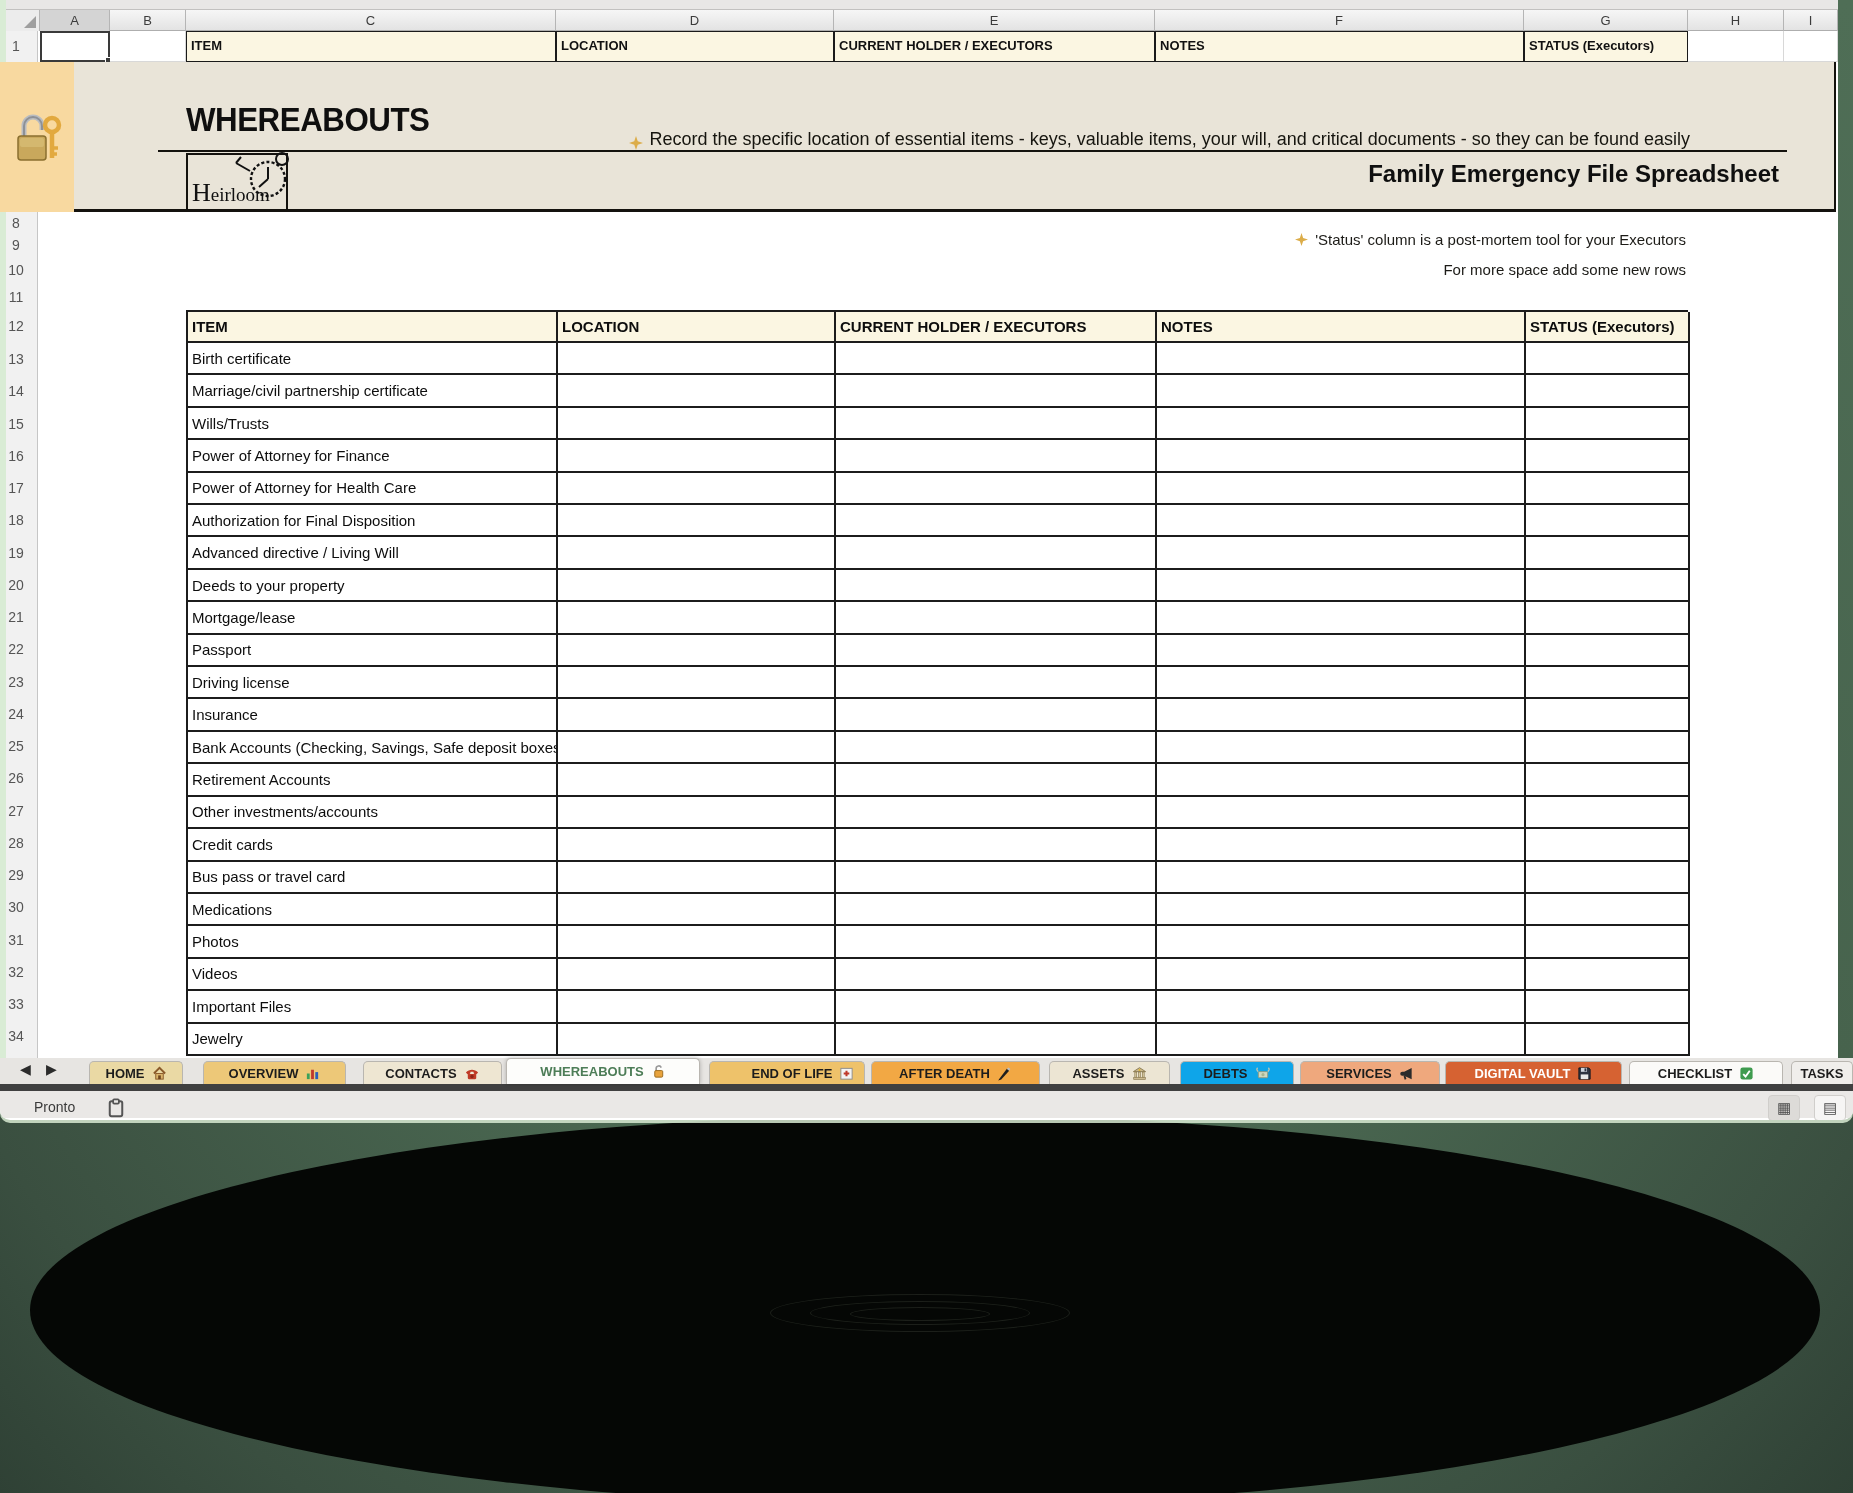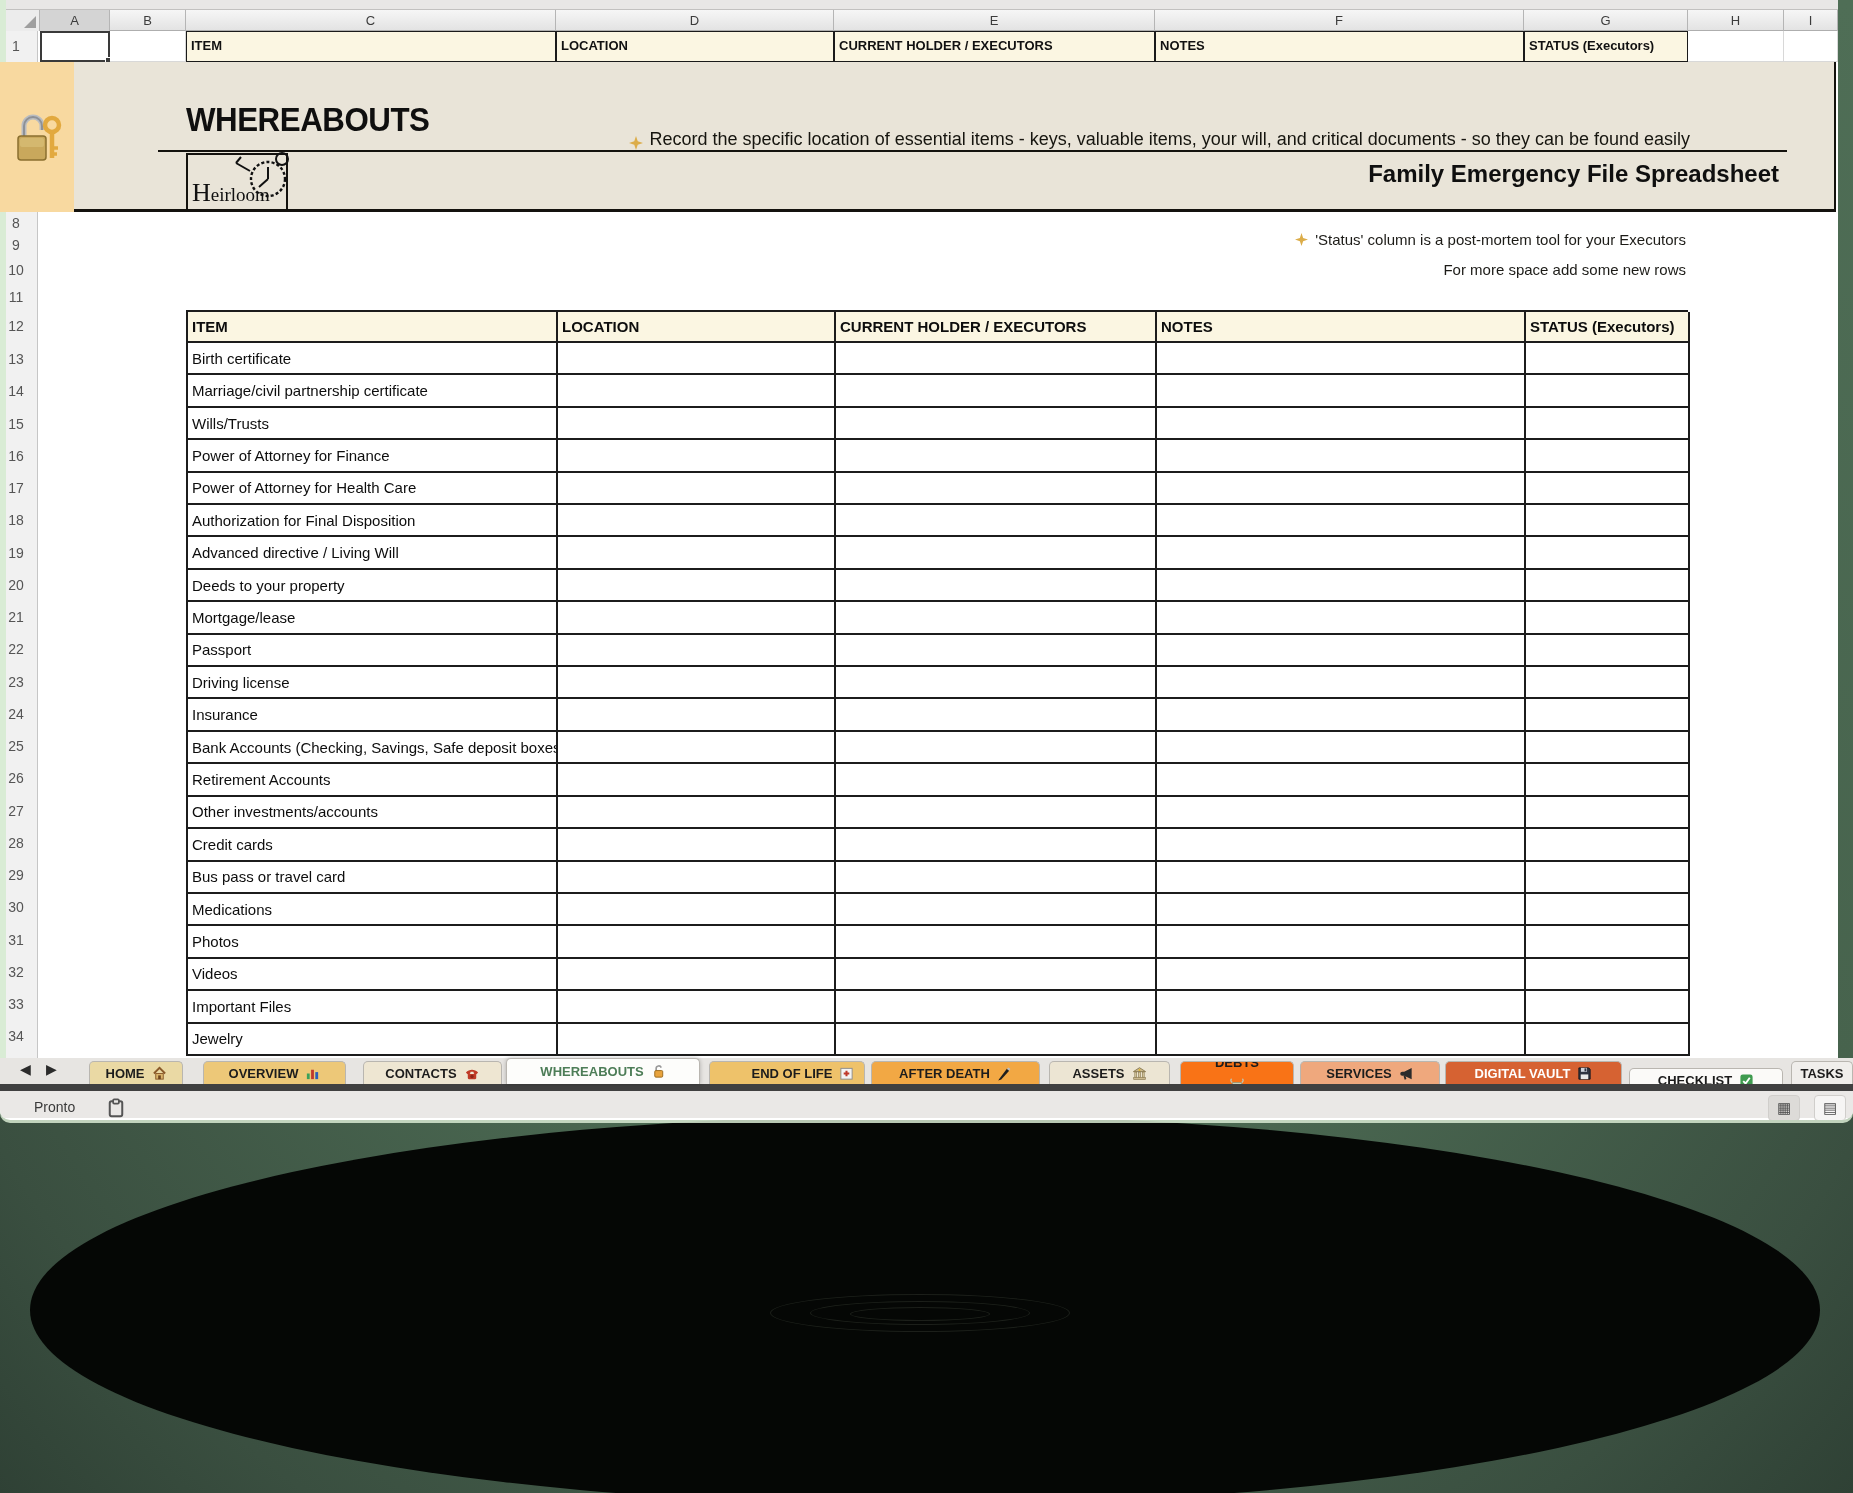--- a/index.html
+++ b/index.html
@@ -381,21 +381,21 @@
               <svg width="15" height="15" viewBox="0 0 16 16">
                 <path d="M1.5 6 8 1.8 14.5 6z" fill="#cbb98f" stroke="#8a7a50"></path>
                 <circle cx="8" cy="4.3" r="1" fill="#e0b529"></circle>
                 <rect x="3" y="6.5" width="2" height="5.5" fill="#d9cba3" stroke="#8a7a50" stroke-width=".7"></rect>
                 <rect x="7" y="6.5" width="2" height="5.5" fill="#d9cba3" stroke="#8a7a50" stroke-width=".7"></rect>
                 <rect x="11" y="6.5" width="2" height="5.5" fill="#d9cba3" stroke="#8a7a50" stroke-width=".7"></rect>
                 <rect x="1.8" y="12.3" width="12.4" height="2" fill="#cbb98f" stroke="#8a7a50" stroke-width=".7"></rect>
               </svg>
             </span>
           </div>
-          <div class="tab" style="left: 1180px; width: 114px; background: #f97316; color: rgb(28, 28, 28); flex-direction: column;">
+          <div class="tab" style="left: 1180px; width: 114px; background: #0ea5e9; color: rgb(28, 28, 28);">
             <span>DEBTS</span>
             <span class="ticon">
               <svg width="16" height="15" viewBox="0 0 16 16">
                 <path d="M3 6C1.2 4.5 1 3 2.2 1.8M13 6c1.8-1.5 2-3 .8-4.2" stroke="#bfc6b2" fill="none" stroke-width="1.4"></path>
                 <rect x="3" y="6" width="10" height="6.5" rx="1" fill="#cfd8c0" stroke="#8f9a80"></rect>
                 <circle cx="8" cy="9.2" r="1.7" fill="#a8b691"></circle>
               </svg>
             </span>
           </div>
           <div class="tab" style="left: 1300px; width: 140px; background: rgb(239, 168, 125); color: rgb(28, 28, 28);">
@@ -411,21 +411,21 @@
             <span>DIGITAL VAULT</span>
             <span class="ticon">
               <svg width="15" height="15" viewBox="0 0 16 16">
                 <path d="M2 2h10.5L14 3.5V14H2z" fill="#2e3340" stroke="#14171e"></path>
                 <rect x="4.2" y="2" width="6.5" height="4.2" fill="#cfd4dc"></rect>
                 <rect x="8" y="2.5" width="2" height="3.2" fill="#2e3340"></rect>
                 <rect x="4" y="9" width="8" height="5" fill="#e8e8e8"></rect>
               </svg>
             </span>
           </div>
-          <div class="tab" style="left: 1629px; width: 154px; background: rgb(251, 250, 248); color: rgb(28, 28, 28); margin-top: 7px;">
+          <div class="tab" style="left: 1629px; width: 154px; background: rgb(251, 250, 248); color: rgb(28, 28, 28);">
             <span>CHECKLIST</span>
             <span class="ticon">
               <svg width="15" height="15" viewBox="0 0 16 16">
                 <rect x="1.5" y="1.5" width="13" height="13" rx="2.5" fill="#3f9b4f"></rect>
                 <path d="M4.5 8.6 7 11.2 11.5 5" stroke="#fff" stroke-width="2" fill="none"></path>
               </svg>
             </span>
           </div>
           <div class="tab" style="left: 1791px; width: 62px; background: rgb(240, 238, 235); color: rgb(28, 28, 28);">
             <span>TASKS</span>

